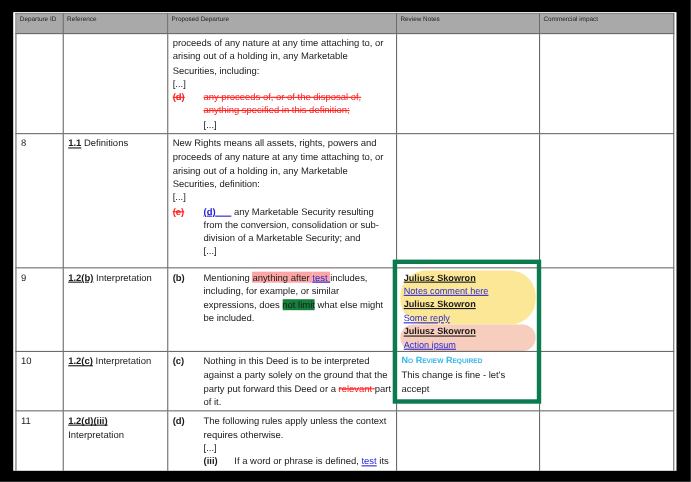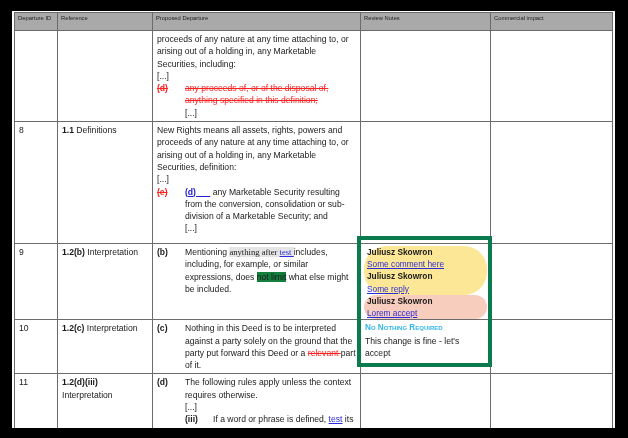--- a/index.html
+++ b/index.html
@@ -2,25 +2,25 @@
 <html><head>
 <meta charset="utf-8">
 <style>
   html, body { margin:0; padding:0; }
   body { width:628px; height:438px; background:#000; position:relative; overflow:hidden;
          font-family:"Liberation Sans", sans-serif; }
   .page { position:absolute; left:12px; top:11px; width:603px; height:417px; background:#fff; overflow:hidden; }
   table { position:absolute; left:2px; top:1px; border-collapse:collapse; table-layout:fixed; width:598px; }
   td, th { border:1.5px solid #6b6b6b; vertical-align:top; padding:2px 4px; font-size:8.6px; line-height:12.3px; color:#1a1a1a; }
   th { background:#a9a9a9; font-size:5.8px; line-height:7px; font-weight:normal; text-align:left; padding:2px 3px; color:#222; height:13px; }
-  .bold { font-weight:bold; }
+  .bold { font-weight:bold;text-decoration:underline; }
   .del { color:#ff2020; text-decoration:line-through; }
   .ins { color:#2020d0; text-decoration:underline; font-weight:bold; }
   .link { color:#2a2ad8; text-decoration:underline; }
-  .hl-yellow { background:#e5e5e5;font-family:Liberation Serif, serif; }
+  .hl-yellow { background:#fca5a5; }
   .hl-peach { background:#15803d; }
   .sub { display:flex; }
   .sub .lbl { width:28px; flex:none; font-weight:bold; }
   .sub .body { flex:1; }
   .indent { padding-left:28px; }
   .note { padding:0 3px; font-size:8.3px; line-height:12.2px;border-radius:23px; }
   .note.y { background:#fce796; }
   .note.p { background:#f7cdbd; }
   .status { color:#33b6e8; font-variant:small-caps; font-weight:bold; font-size:8.2px; }
   .green-box { position:absolute; left:345px; top:225px; width:127px; height:123px; border:4px solid #0b7a4f; pointer-events:none; }
@@ -85,43 +85,43 @@
       <td><span class="bold">1.2(b)</span><span> Interpretation</span></td>
       <td>
         <div class="sub">
           <span class="lbl">(b)</span>
           <span class="body"><span>Mentioning </span><span class="hl-yellow">anything after </span><span class="link hl-yellow">test </span><span>includes, including, for example, or similar expressions, does </span><span class="hl-peach">not limit</span><span> what else might be included.</span></span>
         </div>
       </td>
       <td style="padding:2px 3px 0 3px">
         <div class="note y">
           <div class="bold">Juliusz Skowron</div>
-          <div class="link">Some comment here</div>
+          <div class="link">Notes comment here</div>
           <div class="bold">Juliusz Skowron</div>
           <div class="link">Some reply</div>
         </div>
         <div class="note p">
           <div class="bold">Juliusz Skowron</div>
-          <div class="link">Lorem accept</div>
+          <div class="link">Action ipsum</div>
         </div>
       </td>
       <td></td>
     </tr>
 
     <tr style="height:48px">
       <td>10</td>
       <td><span class="bold">1.2(c)</span><span> Interpretation</span></td>
       <td>
         <div class="sub">
           <span class="lbl">(c)</span>
           <span class="body"><span>Nothing in this Deed is to be interpreted against a party solely on the ground that the party put forward this Deed or a </span><span class="del">relevant </span><span>part of it.</span></span>
         </div>
       </td>
       <td>
-        <div class="status">No Nothing Required</div>
+        <div class="status">No Review Required</div>
         <div>This change is fine - let's accept</div>
       </td>
       <td></td>
     </tr>
 
     <tr style="height:70px">
       <td>11</td>
       <td>
             <div class="bold">1.2(d)(iii)</div>
             <div>Interpretation</div>

